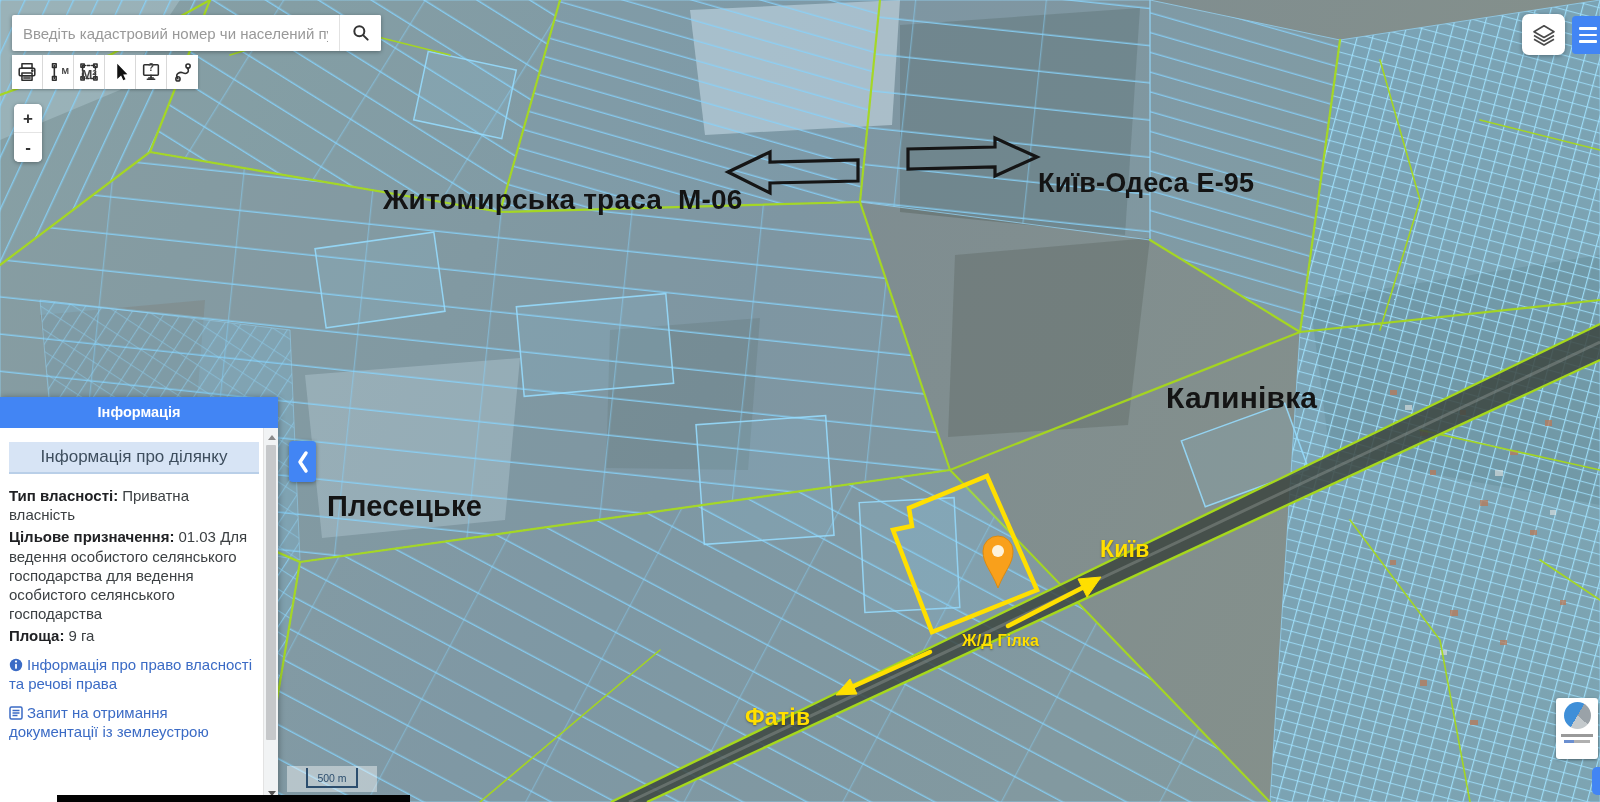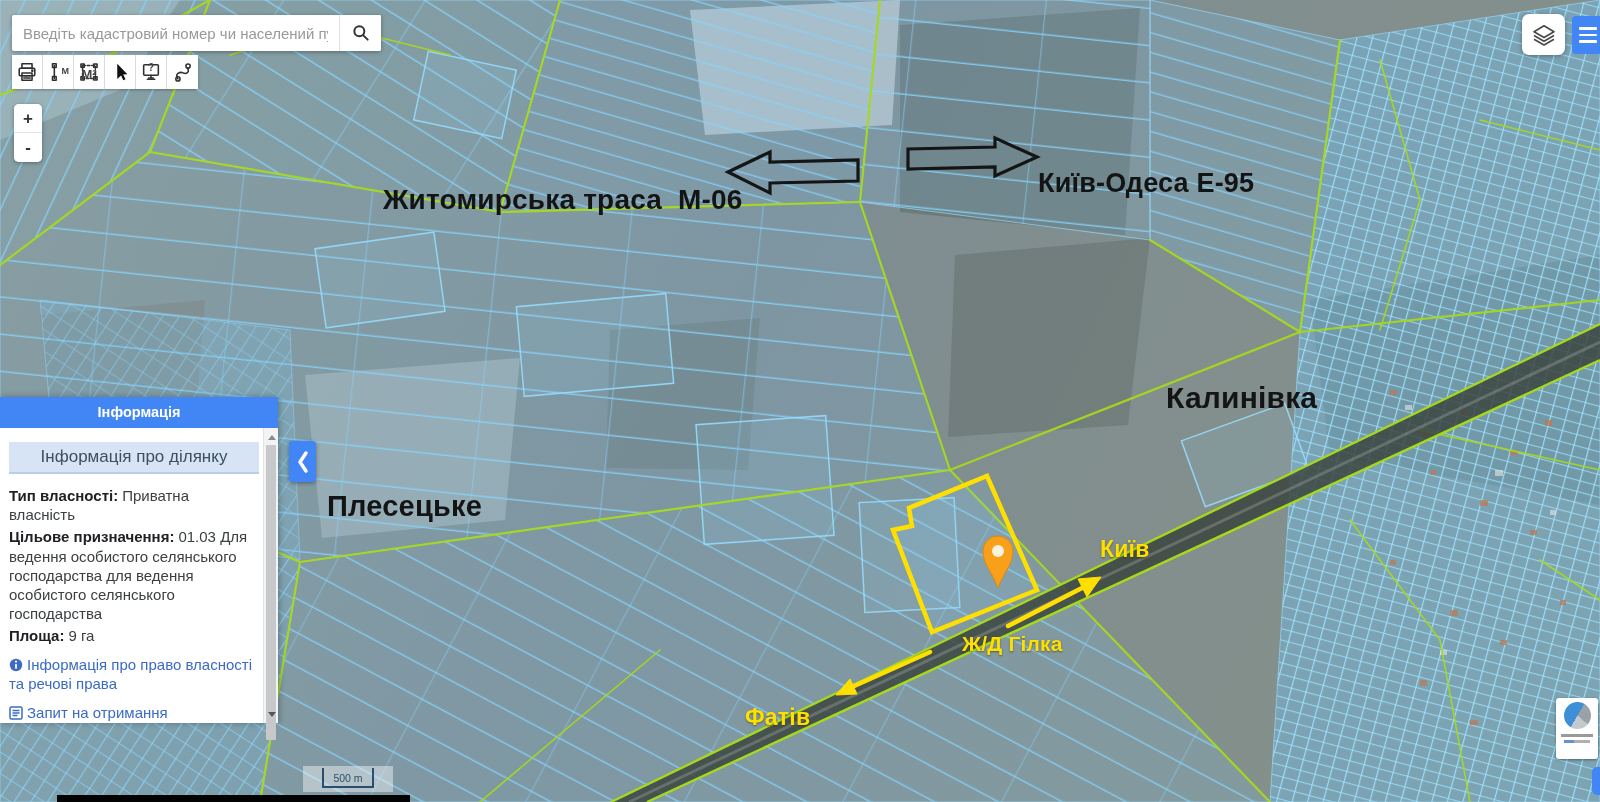--- a/index.html
+++ b/index.html
@@ -15,21 +15,21 @@
   
   .map{position:absolute;inset:0;background:linear-gradient(115deg,#8a9691 0%,#7e8d92 45%,#879188 100%)}
   .map svg{position:absolute;inset:0;display:block}
   .mlabel{position:absolute;font-weight:700;color:var(--label-black);white-space:pre;line-height:1;letter-spacing:.2px}
   #lbl-zhytomyr{left:383px;top:186px;font-size:28px}
   #lbl-kyivodesa{left:1038px;top:170px;font-size:27px}
   #lbl-kalynivka{left:1166px;top:383px;font-size:30px}
   #lbl-plesetske{left:327px;top:492px;font-size:29px}
   .ylabel{color:var(--highlight-yellow);text-shadow:0 1px 2px rgba(40,40,0,.5)}
   #lbl-kyiv{left:1100px;top:538px;font-size:23px}
-  #lbl-zd{left:962px;top:633px;font-size:21px}
+  #lbl-zd{left:962px;top:633px;font-size:16px}
   #lbl-fativ{left:745px;top:706px;font-size:23px}
 
   
   .searchbar{position:absolute;left:12px;top:15px;width:369px;height:36px;background:#fff;border-radius:2px;
     box-shadow:0 1px 4px rgba(0,0,0,.35);display:flex;align-items:stretch}
   .searchbar input{flex:1;border:0;outline:0;padding:0 11px;font-size:15px;color:#555;font-family:inherit;background:transparent}
   .searchbar input::placeholder{color:#999}
   .search-btn{width:42px;border:0;border-left:1px solid #e2e2e2;background:#fff;display:flex;align-items:center;justify-content:center;cursor:pointer;border-radius:0 2px 2px 0}
 
   
@@ -49,41 +49,41 @@
   .zbtn.first{border-bottom:1px solid #e4e4e4}
 
   
   .layers-btn{position:absolute;left:1522px;top:14px;width:43px;height:41px;background:#fff;border:0;border-radius:7px;
     box-shadow:0 1px 4px rgba(0,0,0,.35);display:flex;align-items:center;justify-content:center;cursor:pointer}
   .menu-btn{position:absolute;left:1572px;top:16px;width:28px;height:38px;background:var(--accent-blue);border:0;border-radius:4px 0 0 4px;
     cursor:pointer;display:flex;flex-direction:column;justify-content:center;gap:4px;padding-left:7px}
   .menu-btn i{display:block;width:18px;height:2.6px;background:#fff;border-radius:1px}
 
   
-  .panel{position:absolute;left:0;top:397px;width:278px;height:326px;box-shadow:1px 0 6px rgba(0,0,0,.3)}
+  .panel{position:absolute;left:0;top:397px;width:278px;height:405px;box-shadow:1px 0 6px rgba(0,0,0,.3)}
   .panel-header{height:31px;background:var(--accent-blue);color:#fff;font-size:14.5px;font-weight:700;text-align:center;line-height:31px;cursor:pointer}
   .panel-body{position:absolute;left:0;right:15px;top:31px;bottom:0;background:#fff;overflow:hidden;padding:14px 4px 0 9px}
   .section-title{background:#d7e4f5;color:#3e4e5e;font-size:17px;text-align:center;padding:5px 4px;border-bottom:2px solid #b9cfe8;margin-bottom:12px}
   .field{font-size:15px;color:#3c4043;line-height:1.28;margin:3px 0}
   .field .flabel{font-weight:700;color:#202124;margin-right:4px}
   .field.block .flabel{display:block;margin-bottom:2px}
   .plink{display:block;font-size:15px;color:var(--link-blue);line-height:1.3;margin:9px 0;cursor:pointer;text-decoration:none}
   .plink svg{vertical-align:-2px;margin-right:4px}
   .pscroll{position:absolute;right:0;top:31px;bottom:0;width:15px;background:#f1f3f4;border-left:1px solid #e3e3e3;cursor:pointer}
   .sb-up,.sb-down{position:absolute;left:0;width:15px;height:14px;display:flex;align-items:center;justify-content:center}
   .sb-up{top:2px}.sb-down{bottom:2px}
   .sb-up::after{content:"";border-left:4px solid transparent;border-right:4px solid transparent;border-bottom:5px solid #8a8a8a}
   .sb-down::after{content:"";border-left:4px solid transparent;border-right:4px solid transparent;border-top:5px solid #555}
   .sb-thumb{position:absolute;left:2px;right:2px;top:17px;height:295px;background:#c6c8ca;border-radius:1px}
 
   .collapse-btn{position:absolute;left:289px;top:441px;width:27px;height:41px;background:var(--accent-blue);border:0;border-radius:4px;
     box-shadow:0 1px 4px rgba(0,0,0,.4);display:flex;align-items:center;justify-content:center;cursor:pointer}
 
   
-  .scalebar{position:absolute;left:303px;top:766px;width:90px;height:26px;background:rgba(255,255,255,.42);padding:2px 19px}
+  .scalebar{position:absolute;left:287px;top:766px;width:90px;height:26px;background:rgba(255,255,255,.42);padding:2px 19px}
   .scalebar .bracket{height:20px;border-left:2px solid #2c4e6e;border-right:2px solid #2c4e6e;border-bottom:2px solid #2c4e6e;
     display:flex;align-items:flex-end;justify-content:center}
   .scalebar .txt{font-size:10.5px;color:#2c4e6e;line-height:1.4}
 
   
   .badge{position:absolute;left:1556px;top:698px;width:42px;height:61px;background:#fff;border-radius:3px;box-shadow:0 1px 3px rgba(0,0,0,.4);
     display:flex;flex-direction:column;align-items:center;padding-top:4px;cursor:pointer}
   .badge .logo{width:27px;height:27px;border-radius:50%;background:conic-gradient(from 210deg,#3f8fd8 0 50%,#9aa2a8 50% 78%,#c3c9cc 78% 100%)}
   .badge .l1{width:32px;height:3px;background:#9a9a9a;margin-top:5px}
   .badge .l2{width:26px;height:3px;margin-top:3px;background:linear-gradient(90deg,#6b8fd0 0 40%,#b0b0b0 40% 100%)}

